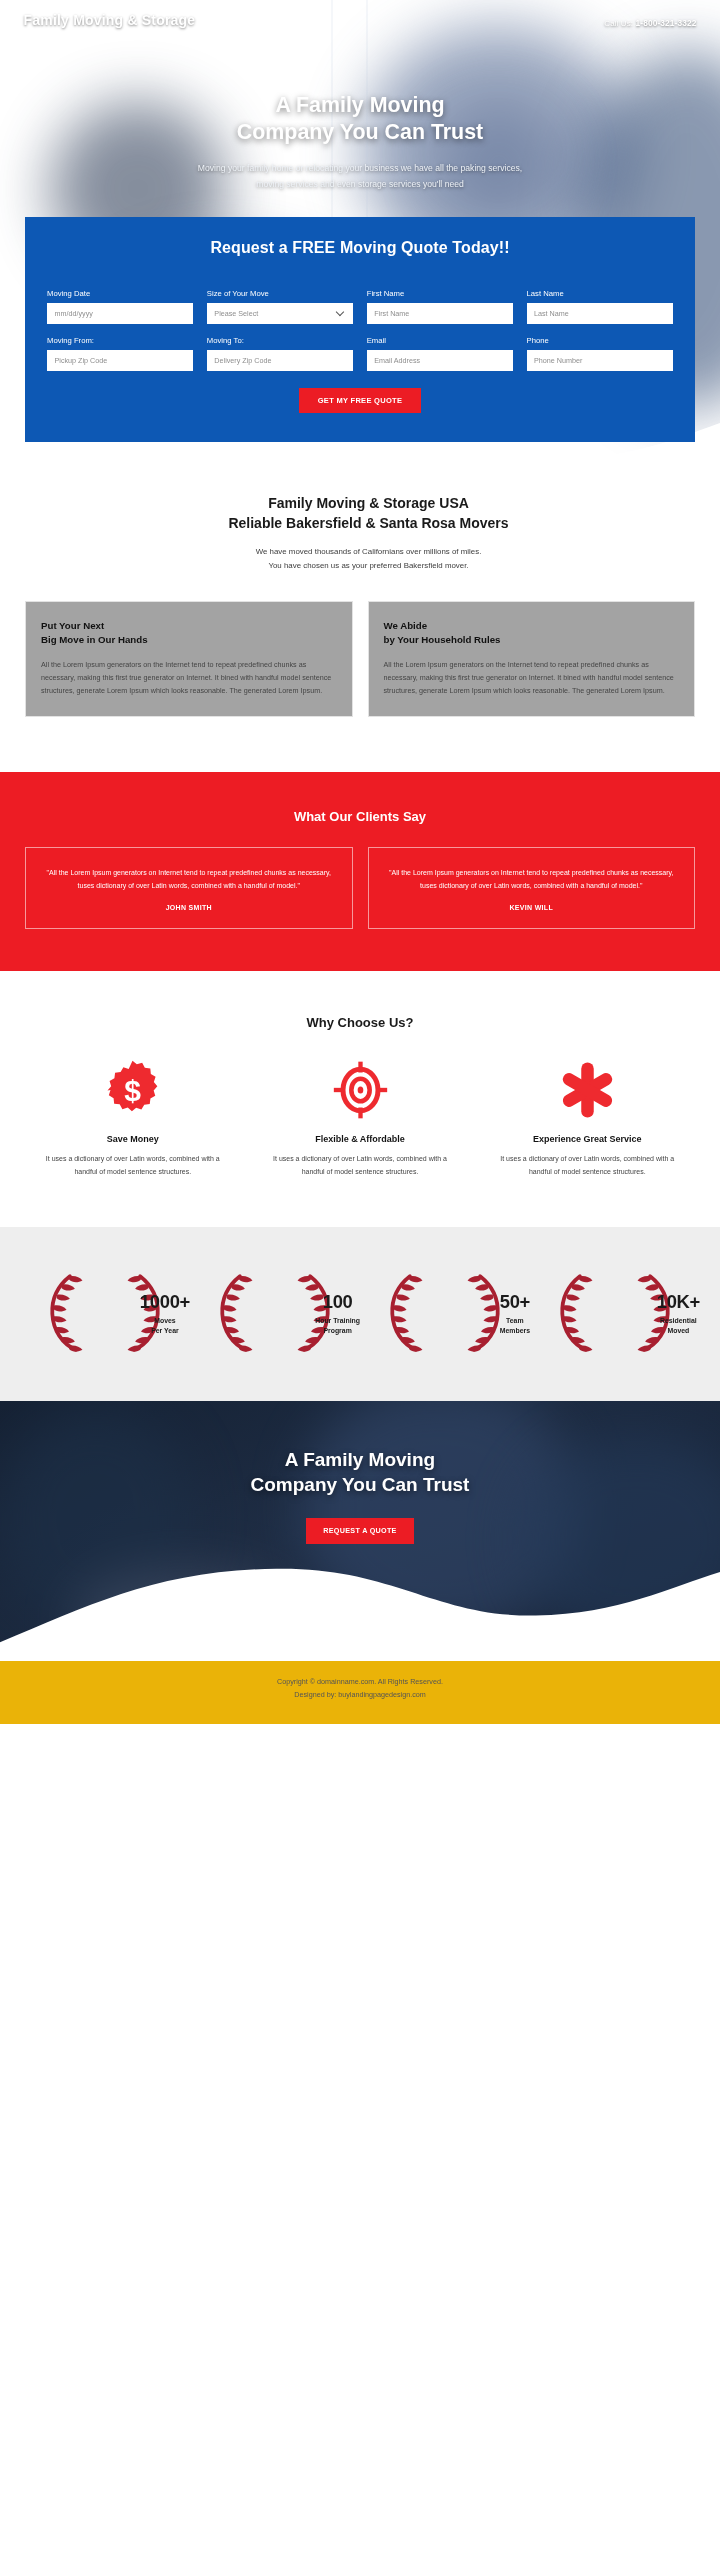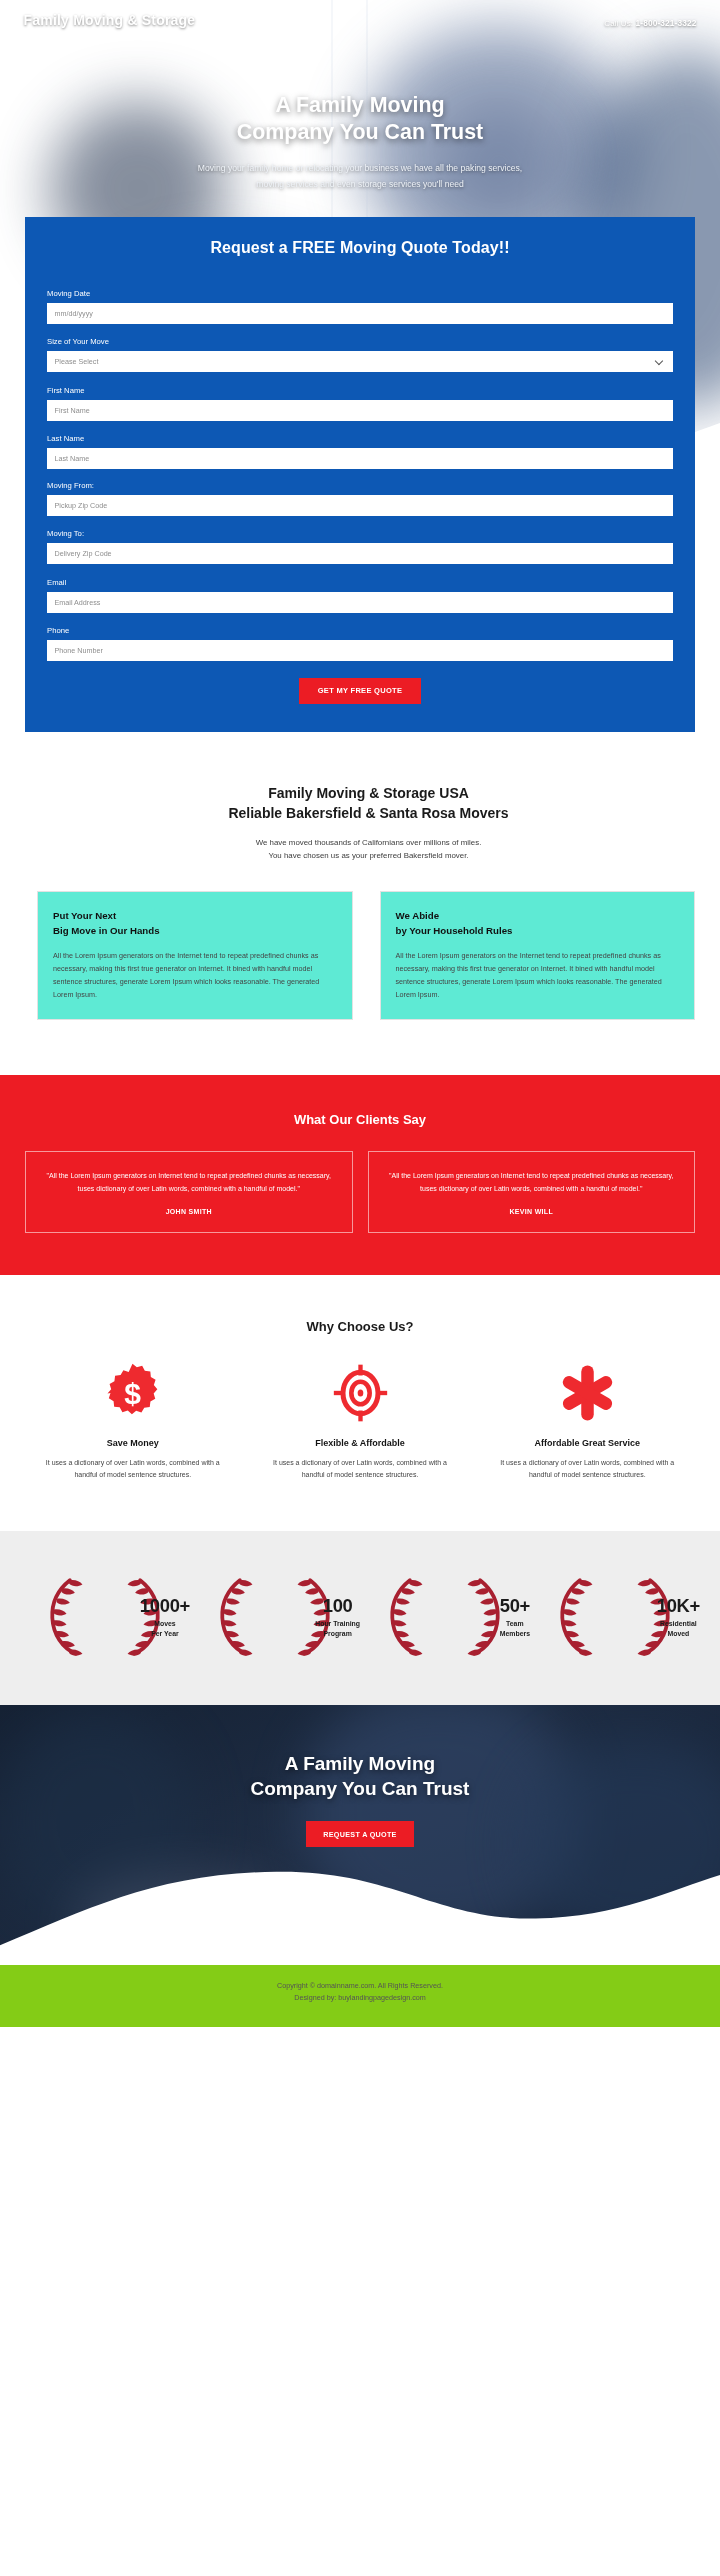--- a/index.html
+++ b/index.html
@@ -58,21 +58,21 @@
   
   .hero-wave { position: absolute; left: 0; bottom: -0.8px; width: 720px; z-index: 5; display:block; }
 
   
   .form-wrap { position: relative; z-index: 8; margin-top: -256px; padding: 0 25px 0 25px; }
   .form-card { background: #0d58b4; padding: 22px 22px 28.5px 22px; }
   .form-title {
     color: #ffffff; text-align: center; font-size: 16px; font-weight: bold;
     margin-bottom: 32px; letter-spacing: 0.1px;
   }
-  .form-row { display: flex; gap: 13.4px; margin-bottom: 11.7px; flex-direction: column; }
+  .form-row { display: flex; gap: 13.4px; margin-bottom: 11.7px; }
   .field { flex: 1; }
   .field label { display: block; color: #ffffff; font-size: 7.7px; margin-bottom: 5px; font-weight: 500; }
   .field input, .field .sel {
     width: 100%; height: 21px; border: 0; background: #ffffff;
     font-family: "Liberation Sans", sans-serif; font-size: 7.2px; color: #8e8e8e;
     padding: 0 7.5px; outline: none; display: flex; align-items: center;
   }
   .field input::placeholder { color: #8e8e8e; }
   .sel { justify-content: space-between; cursor: pointer; }
   .chev { width: 5.9px; height: 5.9px; border-right: 1.1px solid #555; border-bottom: 1.1px solid #555;
@@ -84,21 +84,21 @@
     cursor: pointer;
   }
   .btn-quote { font-size: 7.5px; padding: 8.4px 18.4px; }
 
   
   .intro { padding: 52px 25px 0 42px; text-align: center; }
   .intro h2 { font-size: 14px; color: #1a1a1a; line-height: 1.42; font-weight: bold; }
   .intro p { font-size: 7.9px; color: #3c3c3c; line-height: 1.72; margin-top: 11.7px; }
 
   .cards { display: flex; gap: 15px; padding: 28.5px 25px 0 25px; }
-  .card { flex: 1; border: 0.8px solid #e2e2e2; background:#5eead4; padding: 17px 15px 18.4px 15px; margin-left: 12px; }
+  .card { flex: 1; border: 0.8px solid #e2e2e2; background:#a3a3a3; padding: 17px 15px 18.4px 15px; }
   .card h3 { font-size: 9.7px; color: #111; line-height: 1.45; font-weight: bold; }
   .card p { font-size: 7.2px; color: #444; line-height: 1.82; margin-top: 11px; }
 
   
   .testi { margin-top: 55px; background: #ed1c24; padding: 37px 25px 42px 25px; }
   .testi h2 { text-align: center; color: #ffffff; font-size: 13px; font-weight: bold; margin-bottom: 23.5px; }
   .testi-row { display: flex; gap: 15px; }
   .testi-card {
     flex: 1; border: 0.8px solid rgba(255,255,255,.55); padding: 18.4px 18.4px 17px 18.4px; text-align: center;
   }
@@ -134,21 +134,21 @@
   .c1 { width: 193px; height: 218px; left: 0px; top: 8.4px; background: #1d3048; }
   .c2 { width: 276px; height: 251px; left: 302px; top: -17px; background: #33486b; }
   .c3 { width: 235px; height: 209px; left: 519px; top: 34px; background: #243a59; }
   .c4 { width: 218px; height: 101px; left: 75px; top: 168px; background: #49546b; opacity:.5;}
   .cta-inner { position: relative; z-index: 5; text-align: center; padding-top: 47px; }
   .cta h2 { color: #ffffff; font-size: 19px; font-weight: bold; line-height: 1.3; text-shadow: 0 1.7px 5.9px rgba(0,0,0,.5); }
   .btn-cta { font-size: 7.2px; padding: 8.4px 17px; margin-top: 20px; }
   .cta-wave { position: absolute; left: 0; bottom: -0.8px; width: 720px; z-index: 6; display: block; }
 
   
-  .footer { background: #84cc16; text-align: center; padding: 15px 0 22px 0; }
+  .footer { background: #eab308; text-align: center; padding: 15px 0 22px 0; }
   .footer p { font-size: 7.2px; color: #555; line-height: 1.75; }
 </style>
 </head>
 <body>
 
 <div class="page">
 
   <section class="hero">
     <div class="hero-bg-blob b1"></div>
     <div class="hero-bg-blob b2"></div>
@@ -309,21 +309,21 @@
       <div class="why-col">
         <div class="why-ico">
           <svg width="57" height="60" viewBox="0 0 68 72">
             <g fill="#ee2a2f">
               <rect x="26.5" y="3" width="15" height="66" rx="7.5"></rect>
               <rect x="26.5" y="3" width="15" height="66" rx="7.5" transform="rotate(60 34 36)"></rect>
               <rect x="26.5" y="3" width="15" height="66" rx="7.5" transform="rotate(120 34 36)"></rect>
             </g>
           </svg>
         </div>
-        <h3>Affordable Great Service</h3>
+        <h3>Experience Great Service</h3>
         <p>It uses a dictionary of over Latin words, combined with a handful of model sentence structures.</p>
       </div>
 
     </div>
   </section>
 
   <section class="stats">
     <div class="stats-row">
 
       <div class="stat">

